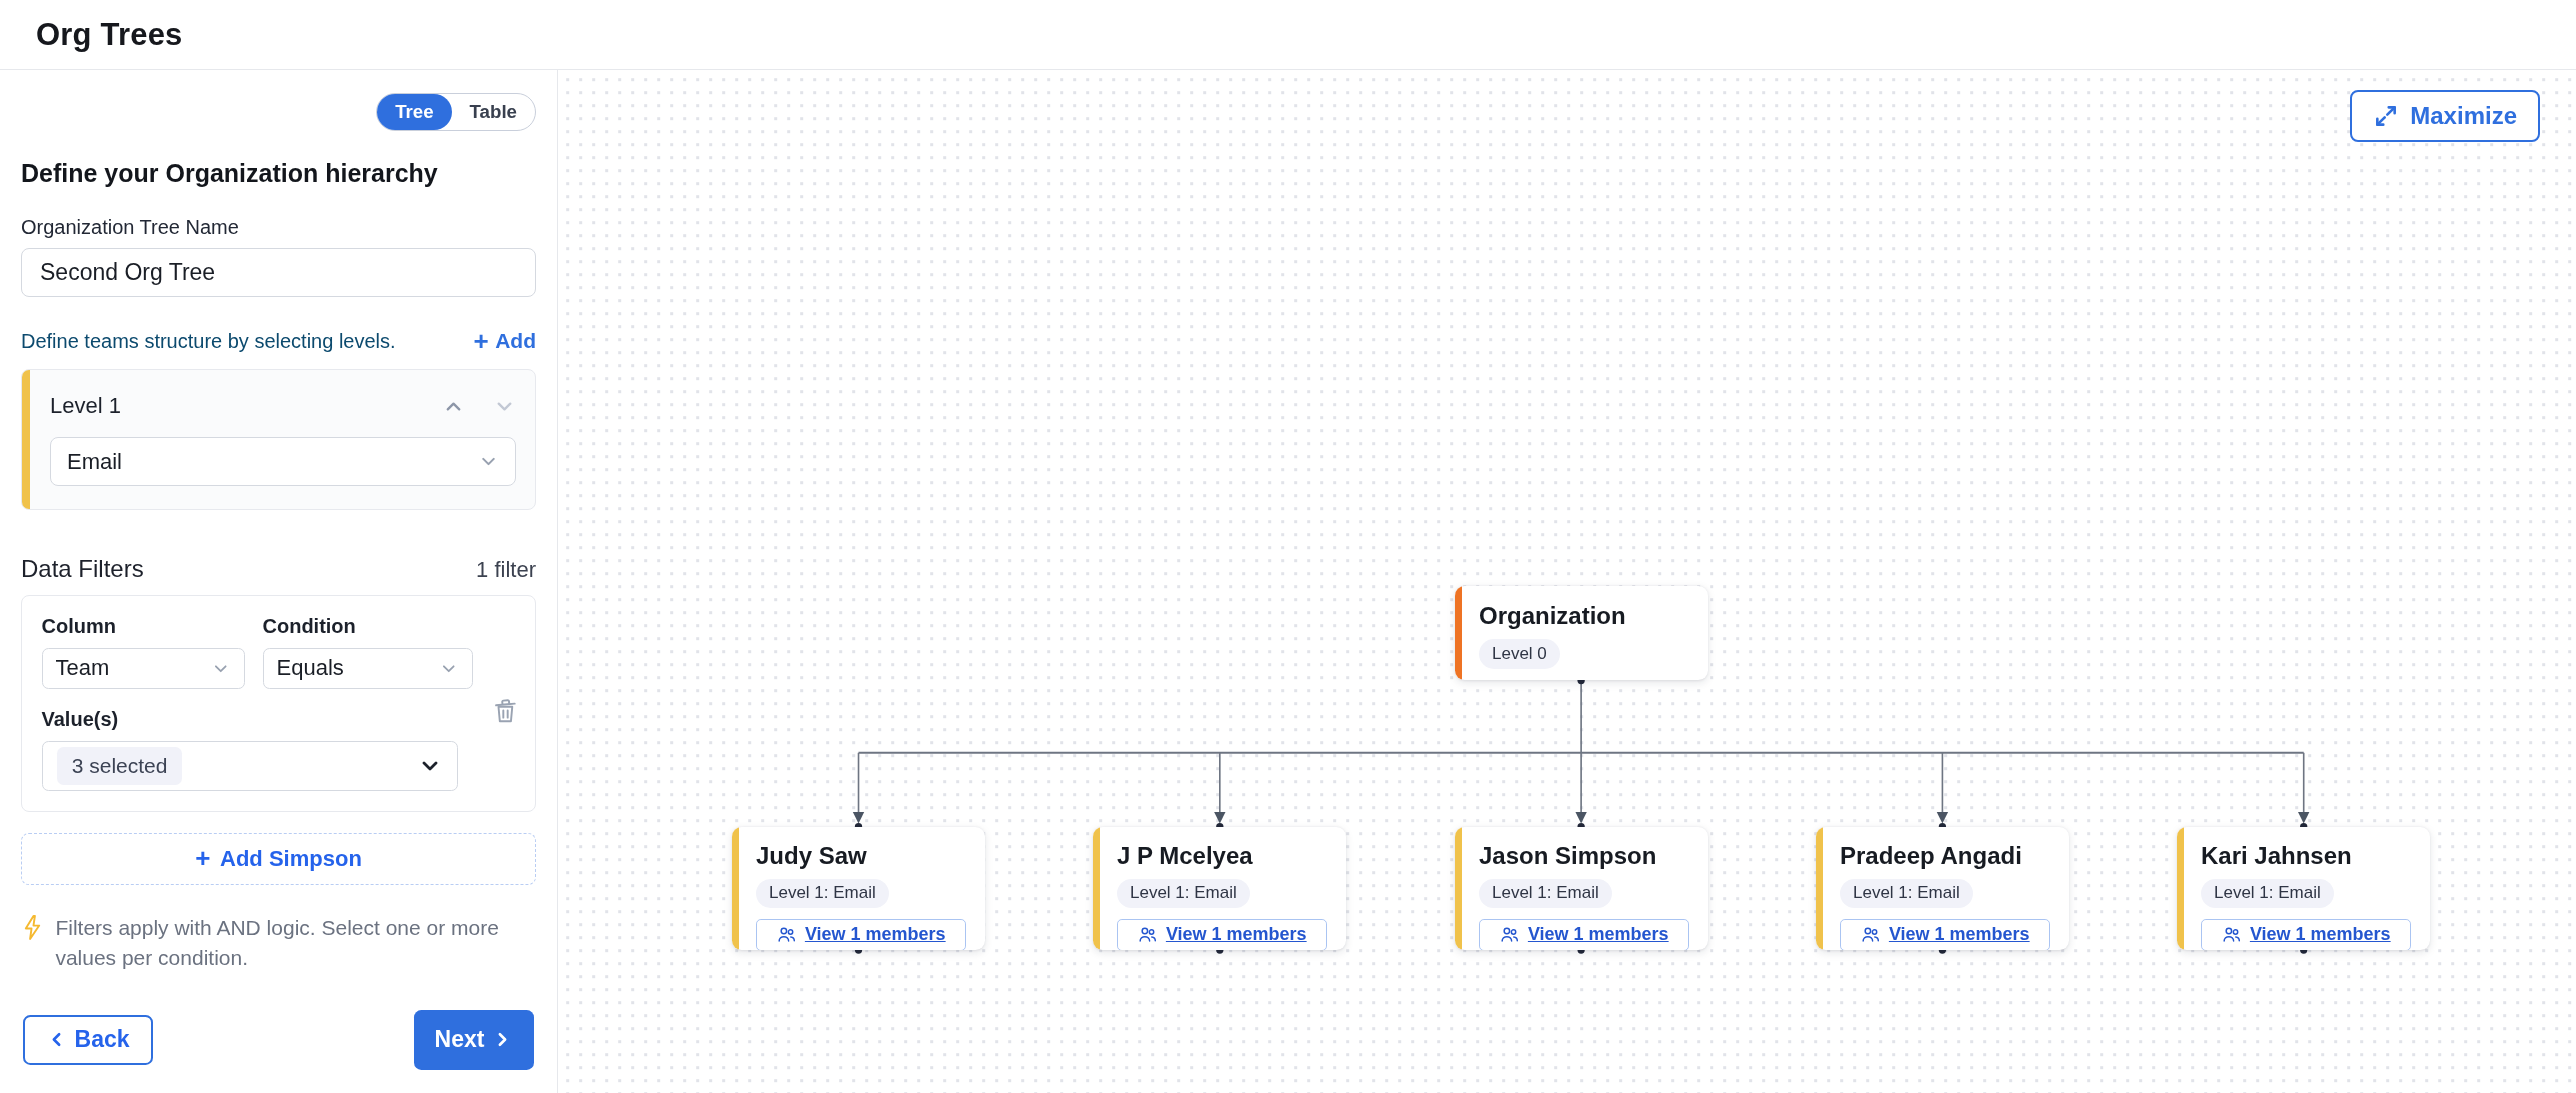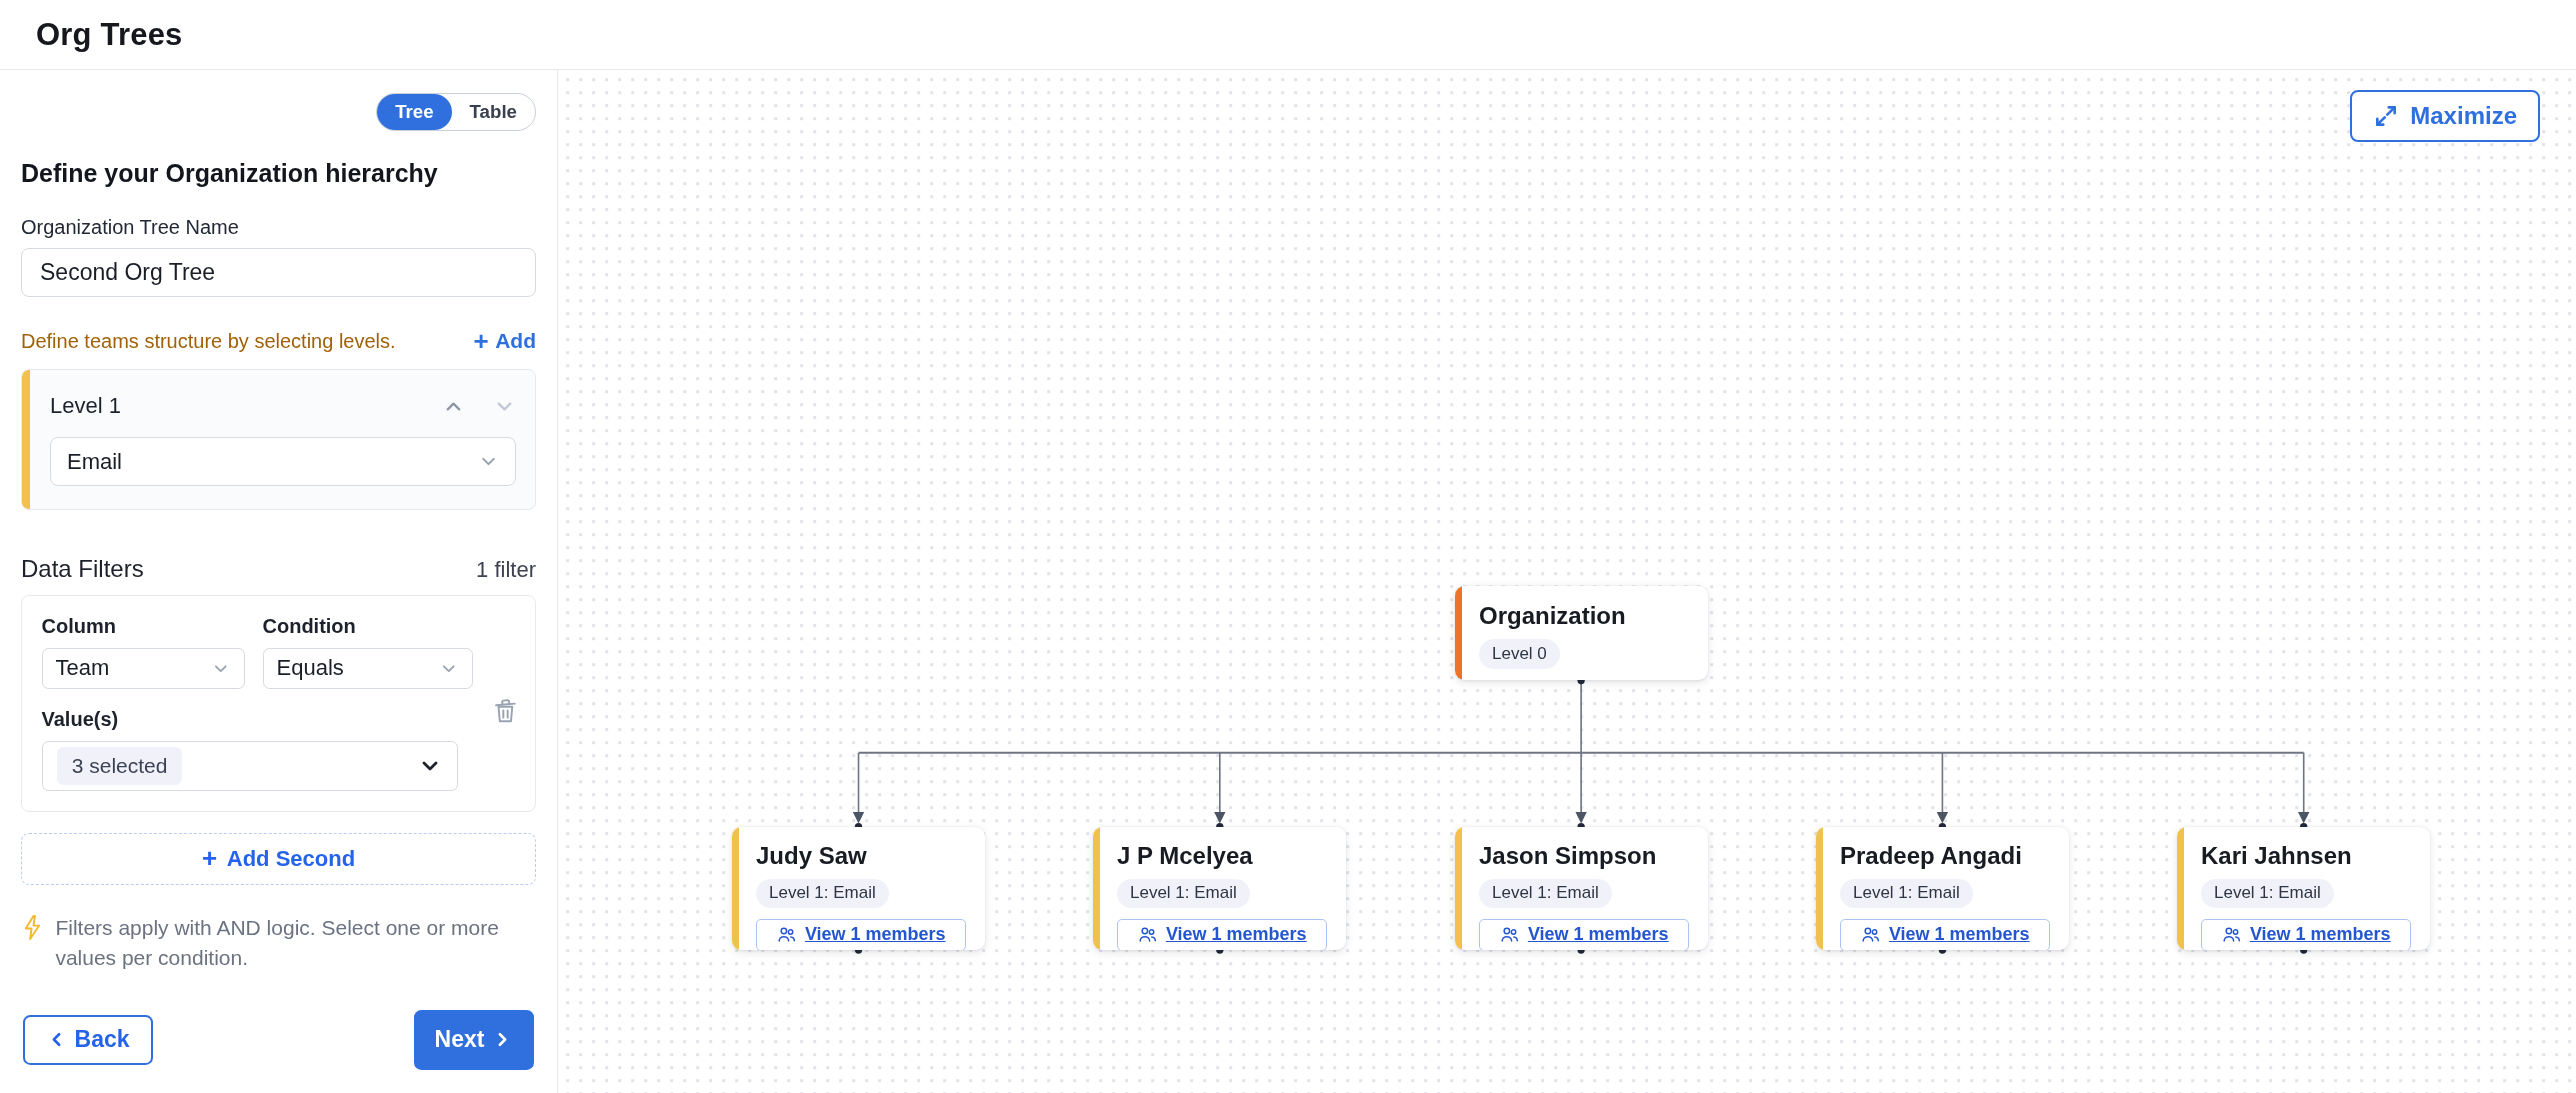--- a/index.html
+++ b/index.html
@@ -22,21 +22,21 @@
     border-radius:811px; cursor:pointer; line-height:21px; }
   .seg.active { background:var(--accent-blue,#2f6fde); color:#fff; }
 
   .panel-heading { margin-top:28px; font-size:25px; font-weight:700; color:#13161c; }
   .field-label { margin-top:28px; font-size:20px; color:#222835; }
   .text-input { margin-top:9.7px; width:100%; height:49px; border:1.2px solid #d5d9e0;
     border-radius:8px; font-size:23px; padding:0 18px; color:#1a1e26; outline:none;
     font-family:inherit; background:#fff; }
 
   .hint-row { margin-top:32px; display:flex; justify-content:space-between; align-items:center; }
-  .hint-text { font-size:20px; color:#a16207; }
+  .hint-text { font-size:20px; color:#0c4a6e; }
   .add-link { display:flex; align-items:center; gap:6.5px; color:var(--accent-blue,#2f6fde);
     font-size:21px; font-weight:700; cursor:pointer; }
   .plus-glyph { font-size:26px; font-weight:700; line-height:21px; }
 
   .level-card { position:relative; margin-top:16px; background:#fafbfc;
     border:1.2px solid #e7e9ee; border-radius:8px; padding:23px 19.5px 23px 28px; overflow:hidden; }
   .level-card::before { content:""; position:absolute; left:0; top:0; bottom:0; width:8px;
     background:var(--level-accent,#f0c24b); }
   .level-head { display:flex; align-items:center; justify-content:space-between; }
   .level-name { font-size:22px; color:#1c212b; }
@@ -200,21 +200,21 @@
           <span class="chip">3 selected</span>
           <svg width="24" height="24" viewBox="0 0 24 24" fill="none" stroke="#1c212b" stroke-width="2.8" stroke-linecap="round" stroke-linejoin="round">
               <polyline points="6 9 12 15 18 9"></polyline>
             </svg>
         </div>
       </div>
     </div>
 
     <button class="add-filter-btn">
       <span class="plus-glyph">+</span>
-      <span>Add Second</span>
+      <span>Add Simpson</span>
     </button>
 
     <div class="note-row">
       <svg width="23" height="29" viewBox="0 0 24 28" fill="none" stroke="#f5b930" stroke-width="2" stroke-linejoin="round">
         <path d="M13 2 5 15h6l-1.5 11L19 12h-6l1.5-10z"></path>
       </svg>
       <div class="note-text">Filters apply with AND logic. Select one or more values per condition.</div>
     </div>
 
     <div class="nav-row">

